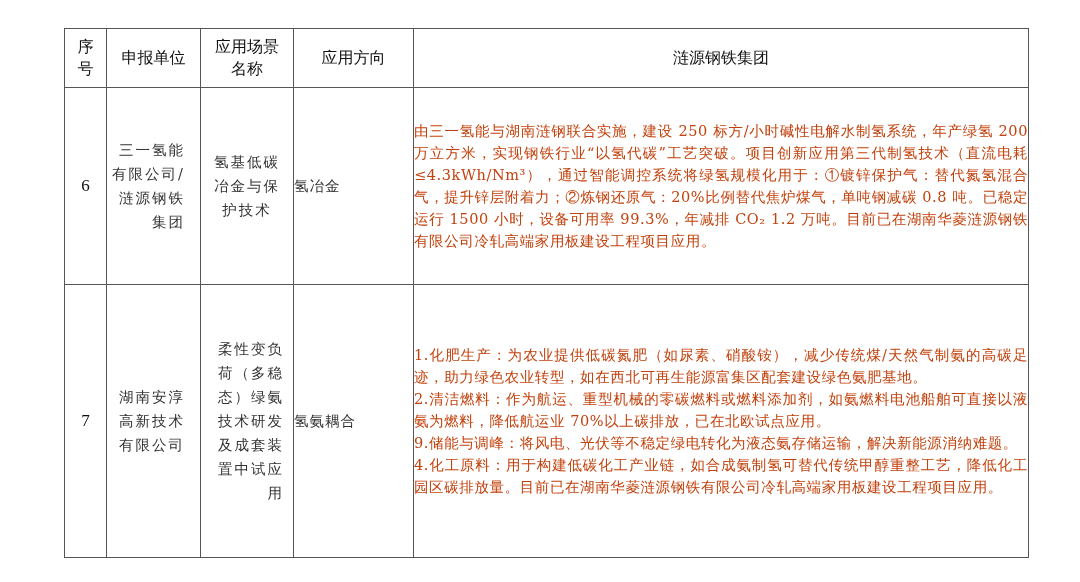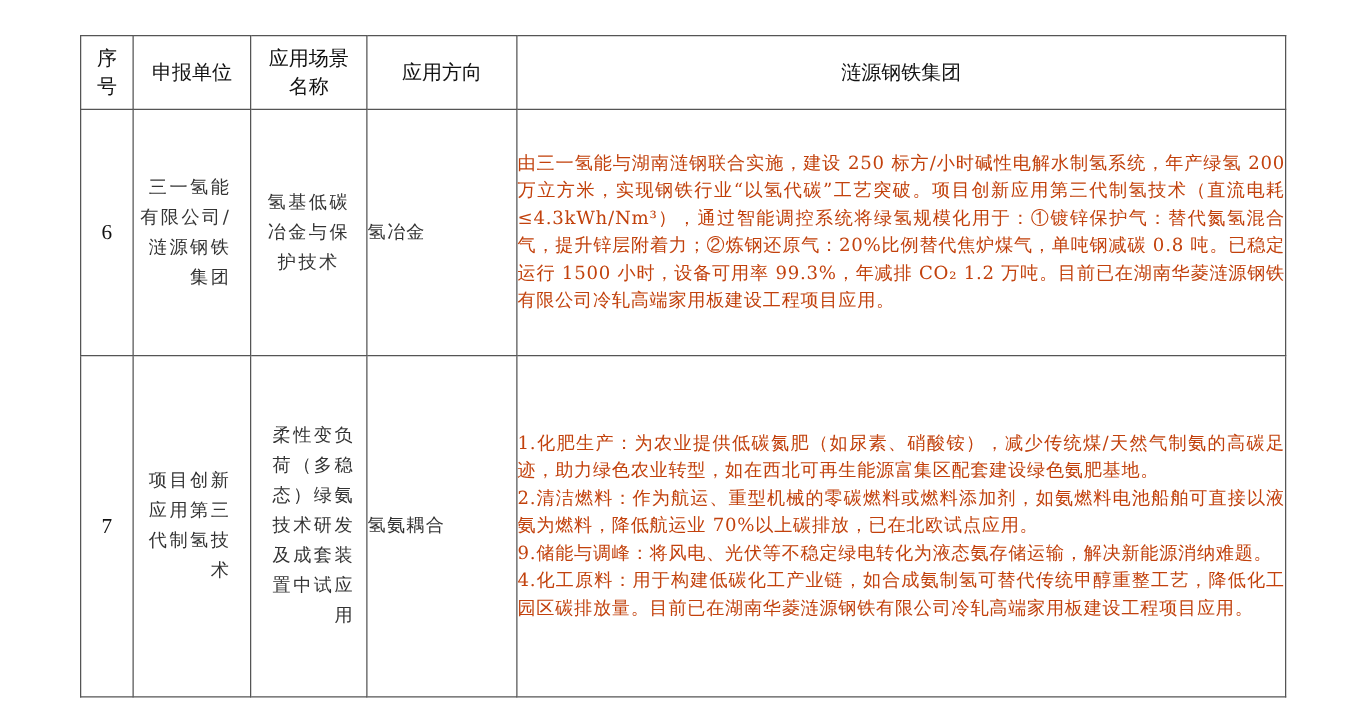--- a/index.html
+++ b/index.html
@@ -59,21 +59,21 @@
           <span class="wrap-name" style="text-align:center">氢基低碳冶金与保护技术</span>
         </td>
       <td class="cell-cn dir-txt">氢冶金</td>
       <td class="desc">
         <p>由三一氢能与湖南涟钢联合实施，建设 250 标方/小时碱性电解水制氢系统，年产绿氢 200 万立方米，实现钢铁行业“以氢代碳”工艺突破。项目创新应用第三代制氢技术（直流电耗≤4.3kWh/Nm³），通过智能调控系统将绿氢规模化用于：①镀锌保护气：替代氮氢混合气，提升锌层附着力；②炼钢还原气：20%比例替代焦炉煤气，单吨钢减碳 0.8 吨。已稳定运行 1500 小时，设备可用率 99.3%，年减排 CO₂ 1.2 万吨。目前已在湖南华菱涟源钢铁有限公司冷轧高端家用板建设工程项目应用。</p>
       </td>
     </tr>
     <tr class="row2">
       <td class="idx">7</td>
       <td class="cell-cn unit-txt">
-          <span class="wrap-unit">项目创新应用第三代制氢技术</span>
+          <span class="wrap-unit">湖南安淳高新技术有限公司</span>
         </td>
       <td class="cell-cn name-txt">
           <span class="wrap-name" style="text-align:right">柔性变负荷（多稳态）绿氨技术研发及成套装置中试应用</span>
         </td>
       <td class="cell-cn dir-txt">氢氨耦合</td>
       <td class="desc">
         <p>1.化肥生产：为农业提供低碳氮肥（如尿素、硝酸铵），减少传统煤/天然气制氨的高碳足迹，助力绿色农业转型，如在西北可再生能源富集区配套建设绿色氨肥基地。</p>
         <p>2.清洁燃料：作为航运、重型机械的零碳燃料或燃料添加剂，如氨燃料电池船舶可直接以液氨为燃料，降低航运业 70%以上碳排放，已在北欧试点应用。</p>
         <p>9.储能与调峰：将风电、光伏等不稳定绿电转化为液态氨存储运输，解决新能源消纳难题。</p>
         <p>4.化工原料：用于构建低碳化工产业链，如合成氨制氢可替代传统甲醇重整工艺，降低化工园区碳排放量。目前已在湖南华菱涟源钢铁有限公司冷轧高端家用板建设工程项目应用。</p>

